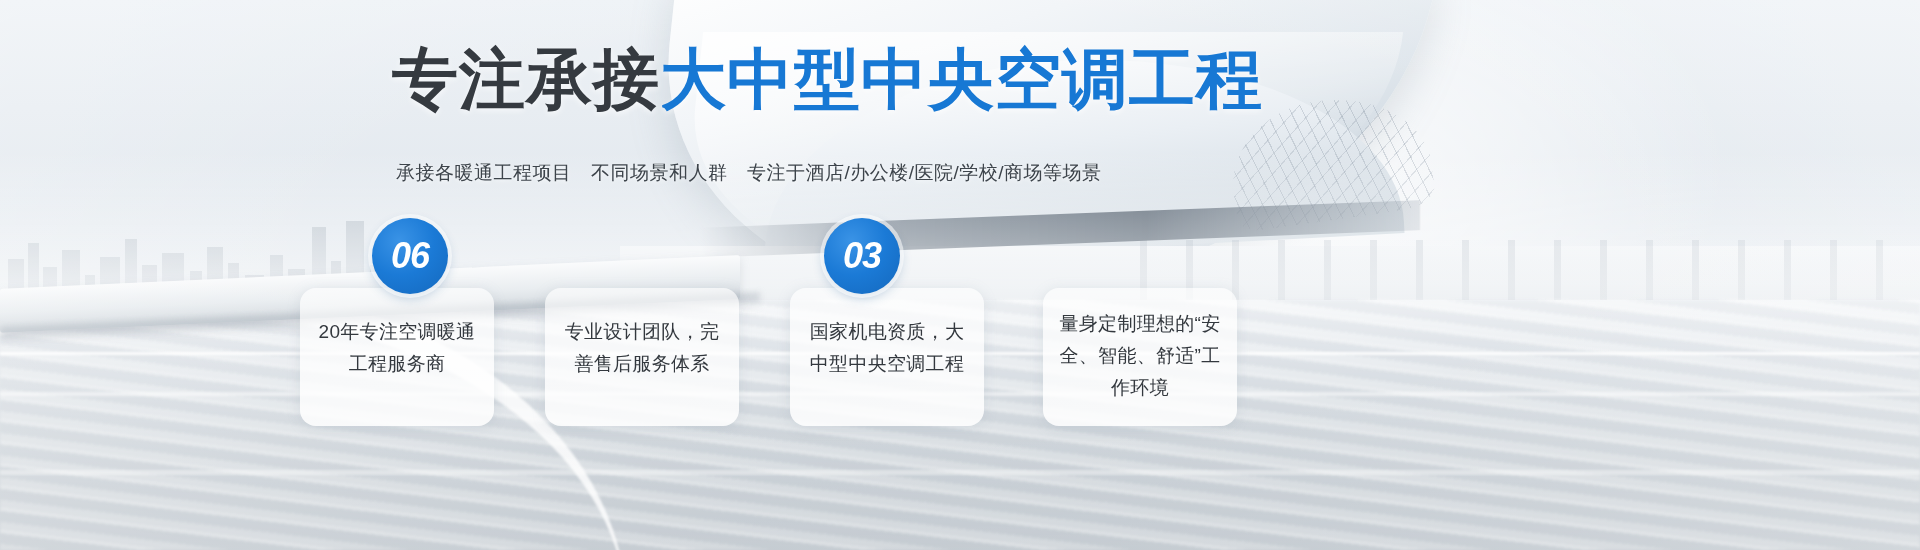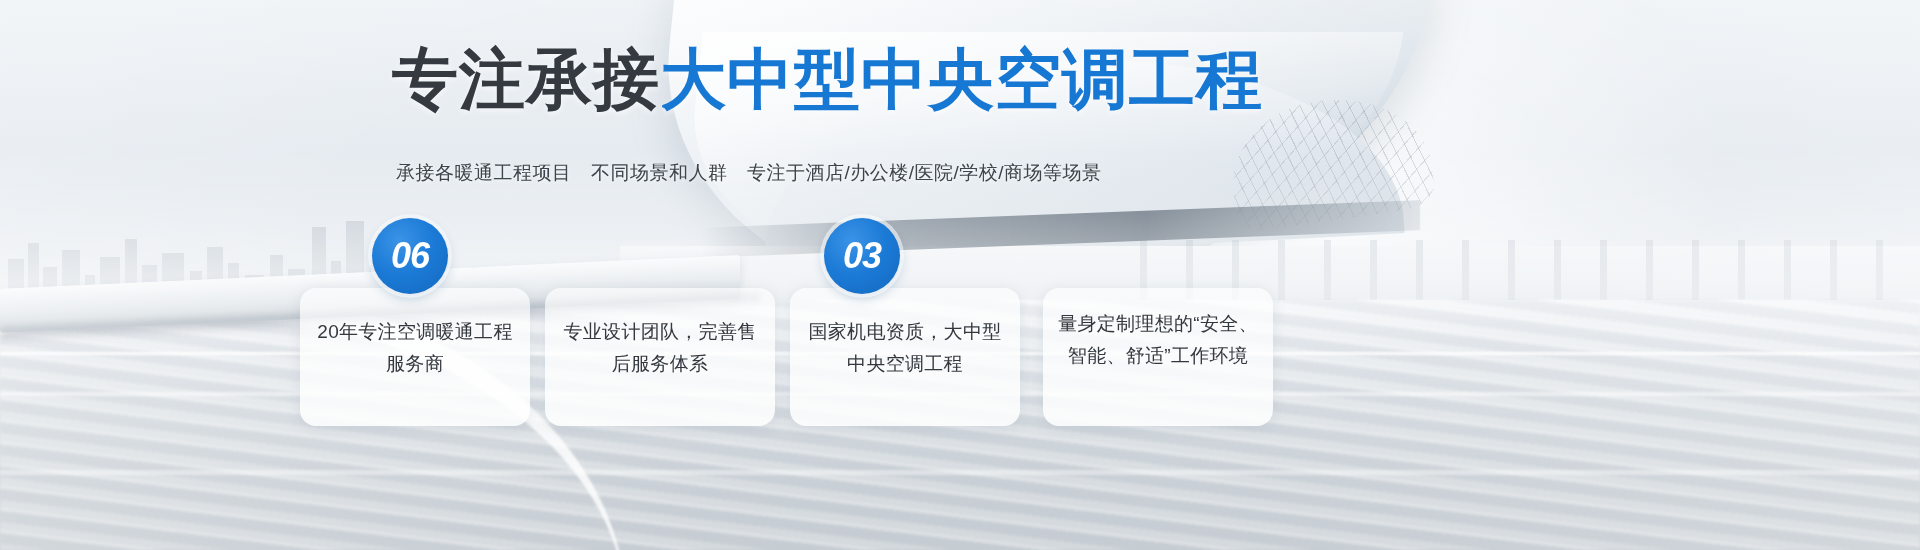--- a/index.html
+++ b/index.html
@@ -135,21 +135,21 @@
     position:absolute;left:0;top:160px;width:1920px;
     padding-left:396px;box-sizing:border-box;
     font-size:19px;line-height:26px;color:#3d444b;letter-spacing:.5px;
     white-space:nowrap;
     text-shadow:0 1px 4px rgba(255,255,255,.85);
   }
 
   
   .cards{position:absolute;left:0;top:0;width:1920px;height:550px;}
   .card{
-    position:absolute;top:288px;width:230px;height:138px;
+    position:absolute;top:288px;width:194px;height:138px;
     background:linear-gradient(180deg, rgba(255,255,255,.62) 0%, rgba(255,255,255,.78) 55%, rgba(255,255,255,.86) 100%);
     border-radius:16px;
     box-shadow:0 2px 14px rgba(140,155,170,.18);
   }
   .card-text{
     position:absolute;left:14px;right:14px;top:28px;
     font-size:19px;line-height:32px;color:#33383e;text-align:center;
     letter-spacing:.3px;
   }
   .badge{

